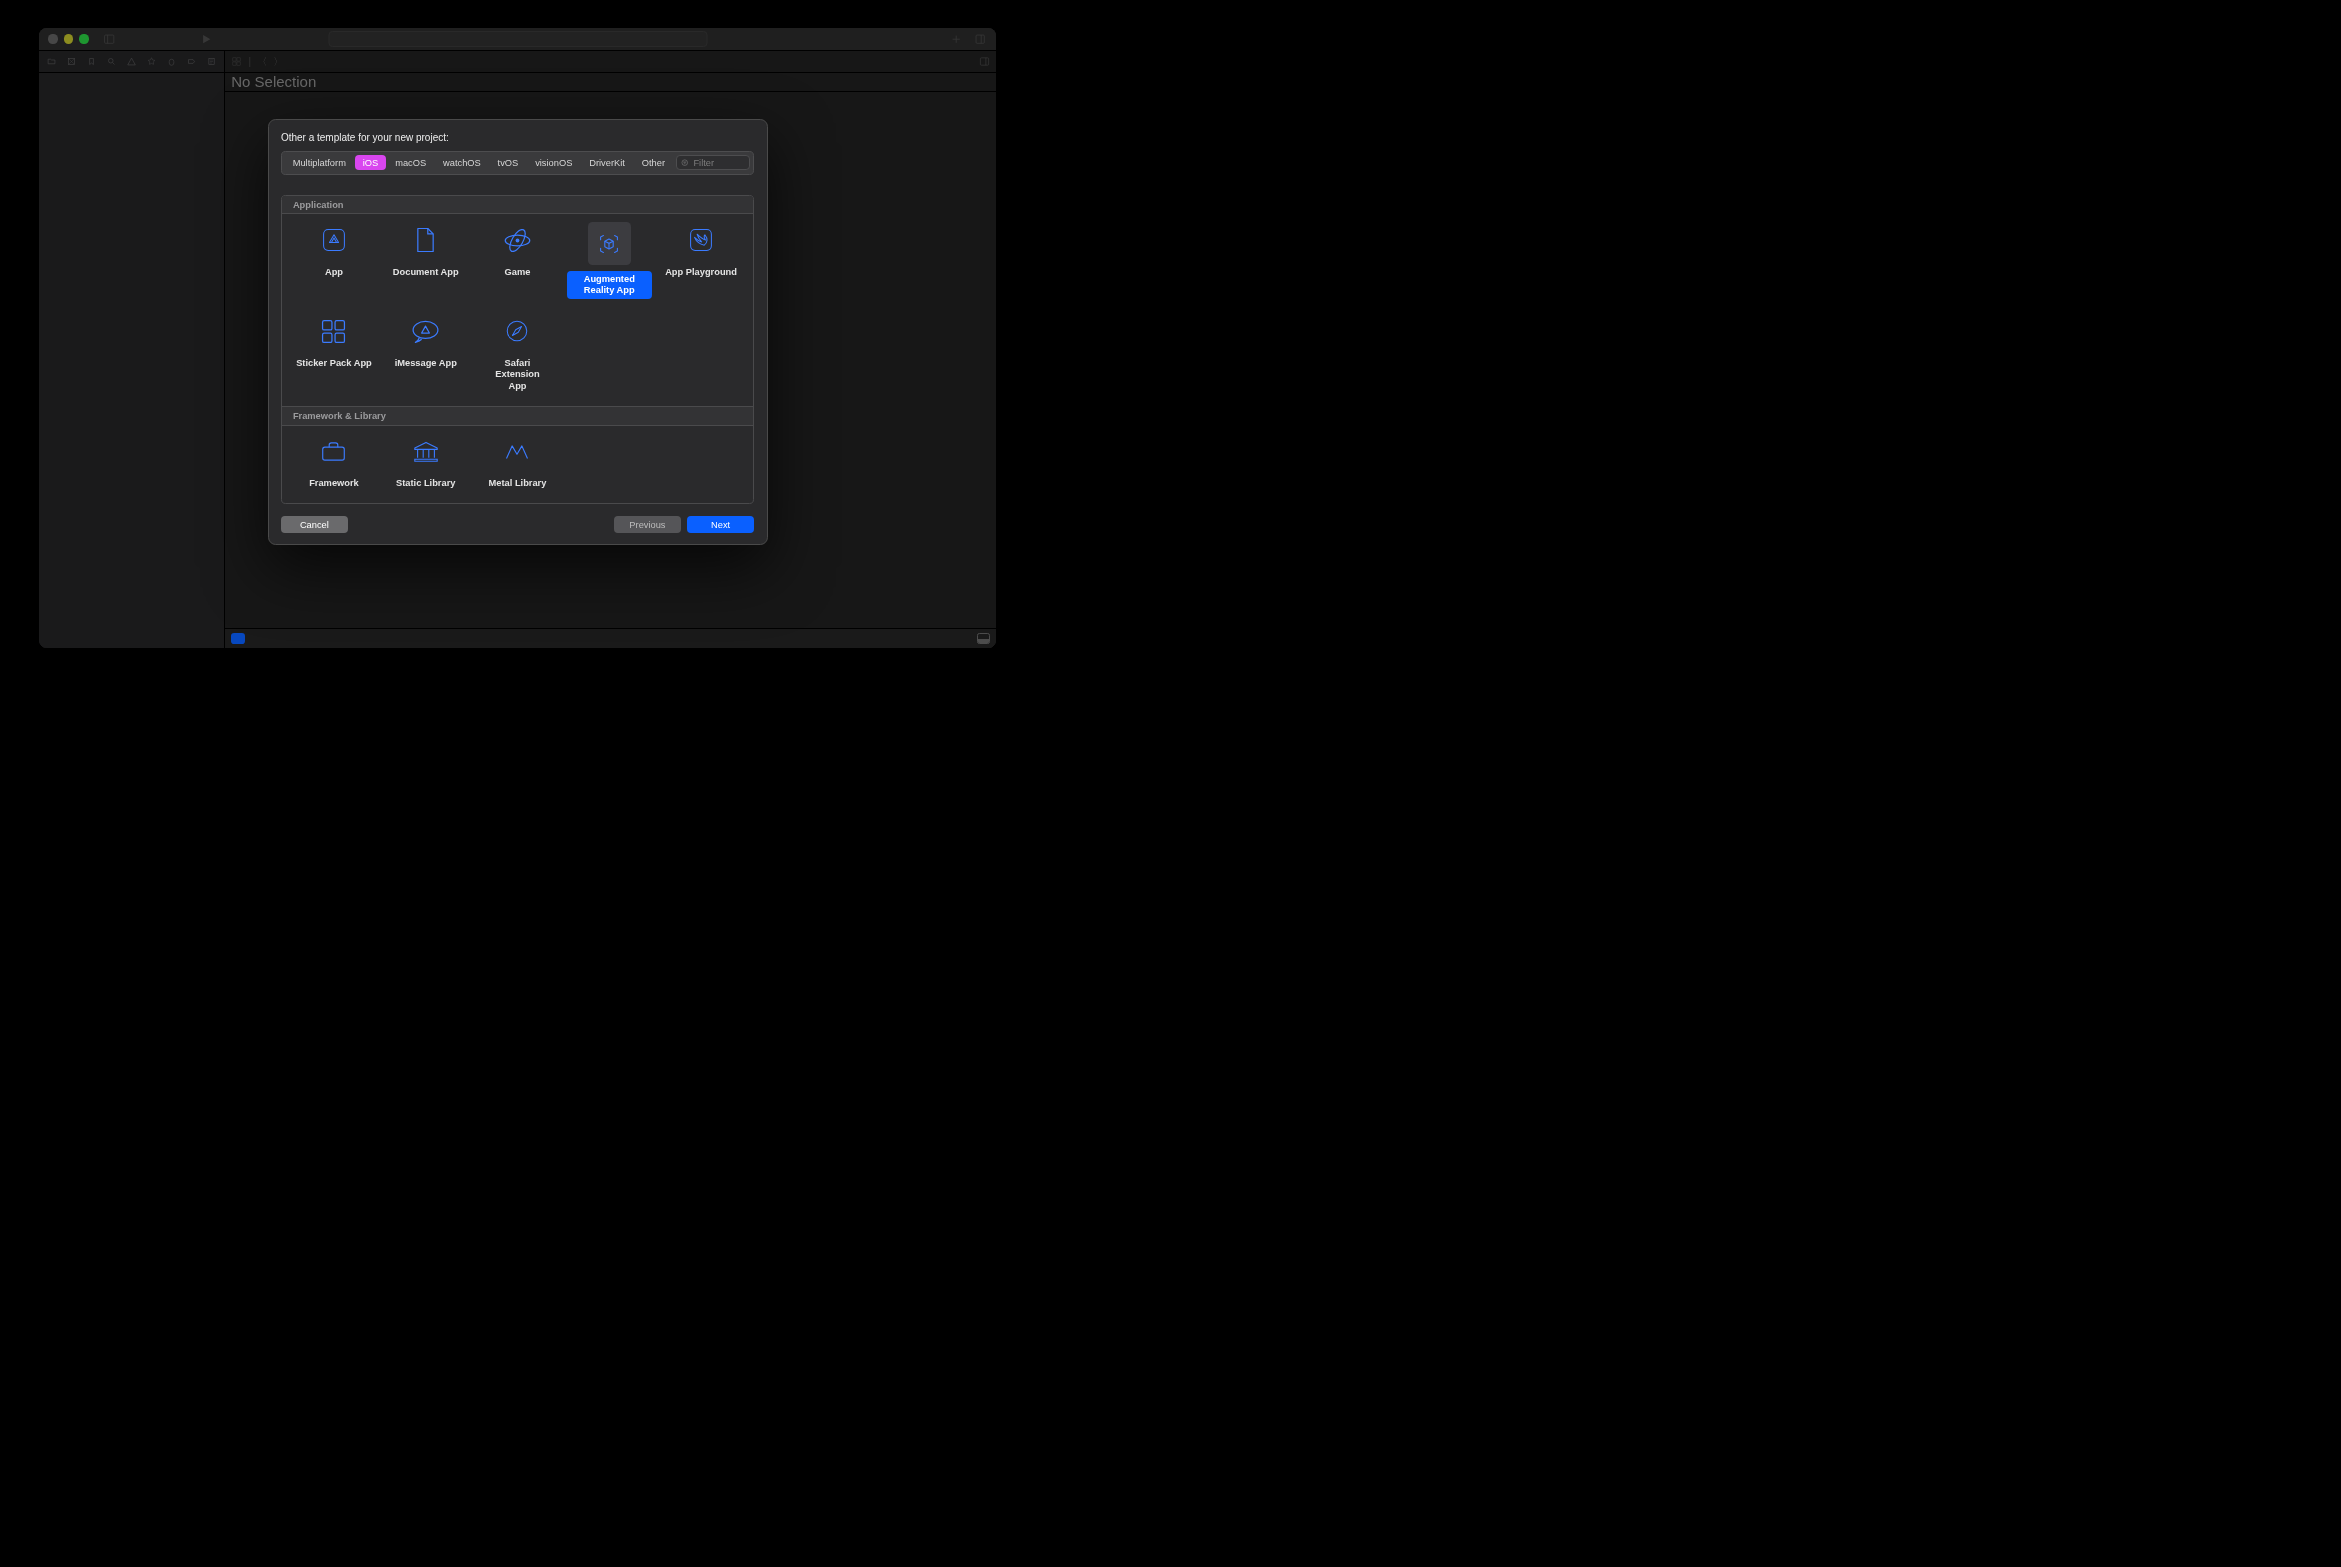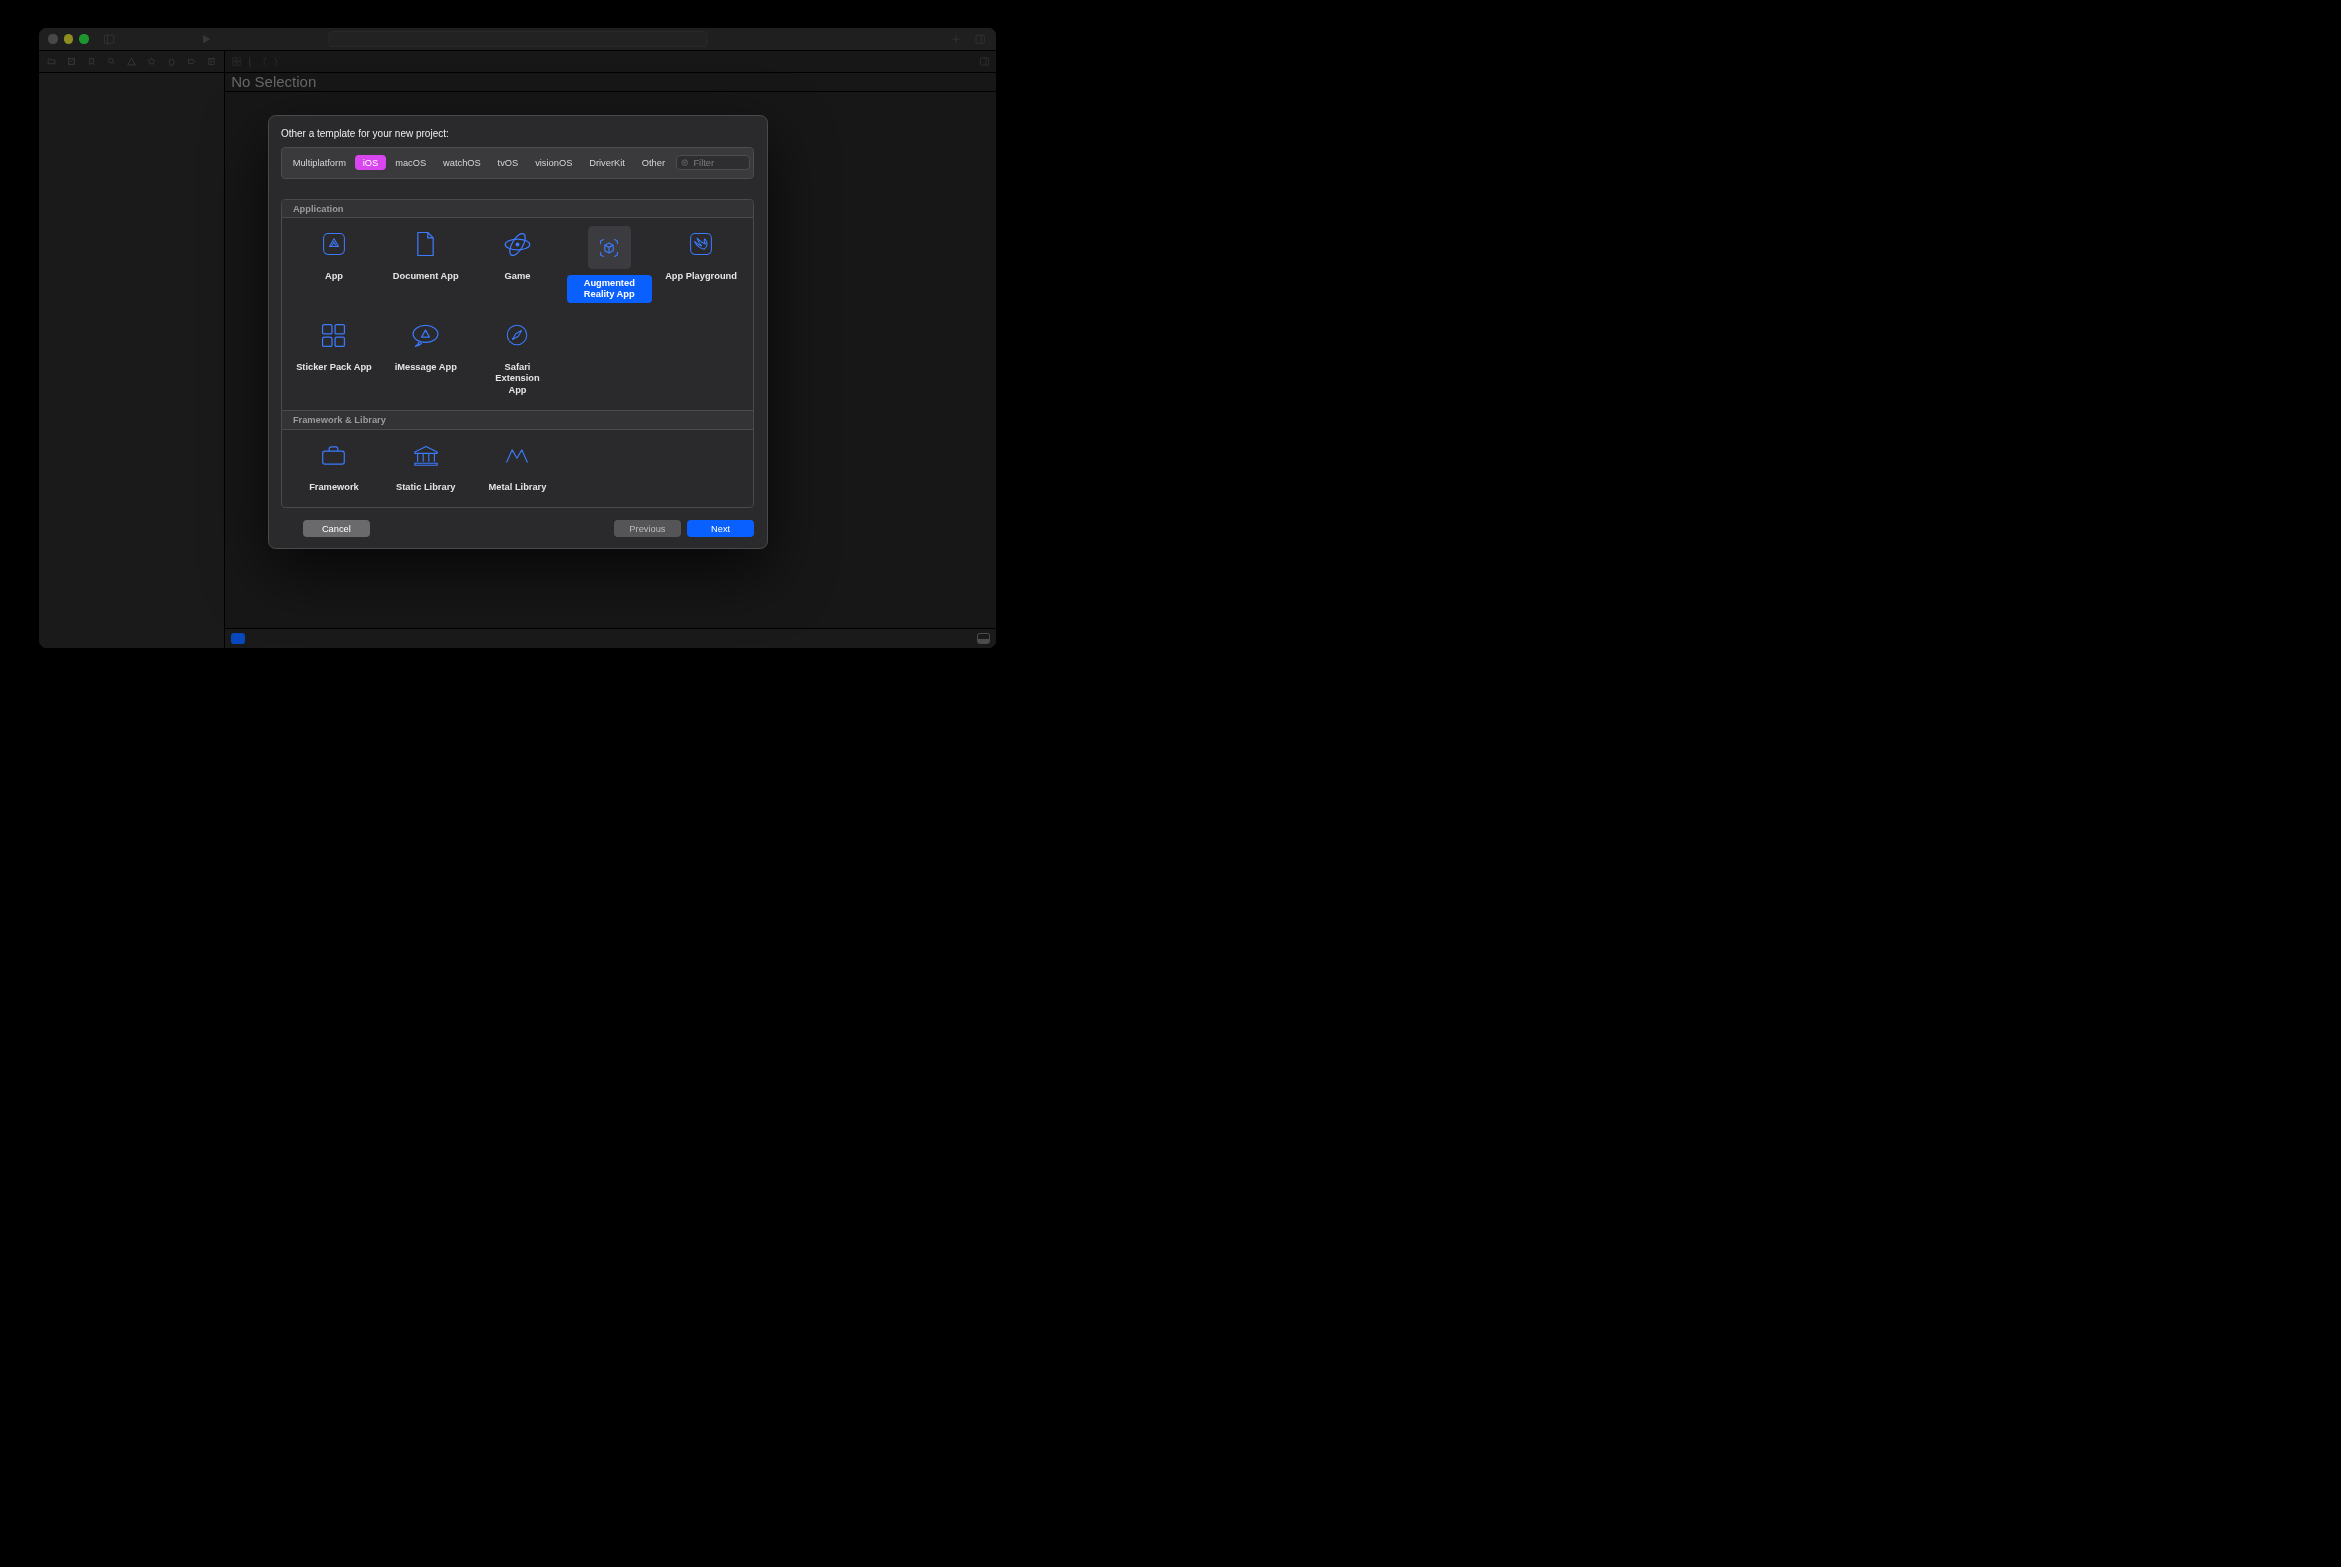--- a/index.html
+++ b/index.html
@@ -109,21 +109,21 @@
     top: -6.2px;
   }
   .modal-title {
     font-size: 10px; color:#eee; margin-bottom:7.7px;
   }
   .tabbar {
     display:flex; align-items:center;
     background:#3a3a3c;
     border:0.8px solid #4d4d4f;
     border-radius:4.6px;
-    height:32px;
+    height:24px;
     padding:0 3.1px;
     gap:1.5px;
   }
   .tab {
     padding: 2.3px 7.7px; font-size:9.3px; color:#d6d6d6;
     border-radius:3.9px; cursor:default; white-space:nowrap;
   }
   .tab.active { background:#d946ef; color:#fff;}
   .tabbar-filler { flex:1; }
   .filter-wrap {
@@ -187,21 +187,21 @@
     background:#0a60ff; color:#fff;
   }
   .modal-footer {
     display:flex; align-items:center; margin-top:12.4px;
   }
   .btn {
     height:17px; min-width:67px; padding:0 11px;
     border-radius:3.9px;
     font-size:9.3px;
     display:flex; align-items:center; justify-content:center;
-    border:0; cursor:default; color:#fff;margin-left:22px;
+    border:0; cursor:default; color:#fff;
   }
   .btn.cancel { background:#6a6a6c; }
   .btn.prev { background:#555558; color:#bdbdbd; }
   .btn.next { background:#0a60ff; }
   .modal-footer .spacer { flex:1; }
   .modal-footer .btn + .btn { margin-left:6.2px; }
   .middle-sep { border-top:0.8px solid #4a4a4c; }
 </style>
 </head>
 <body>

